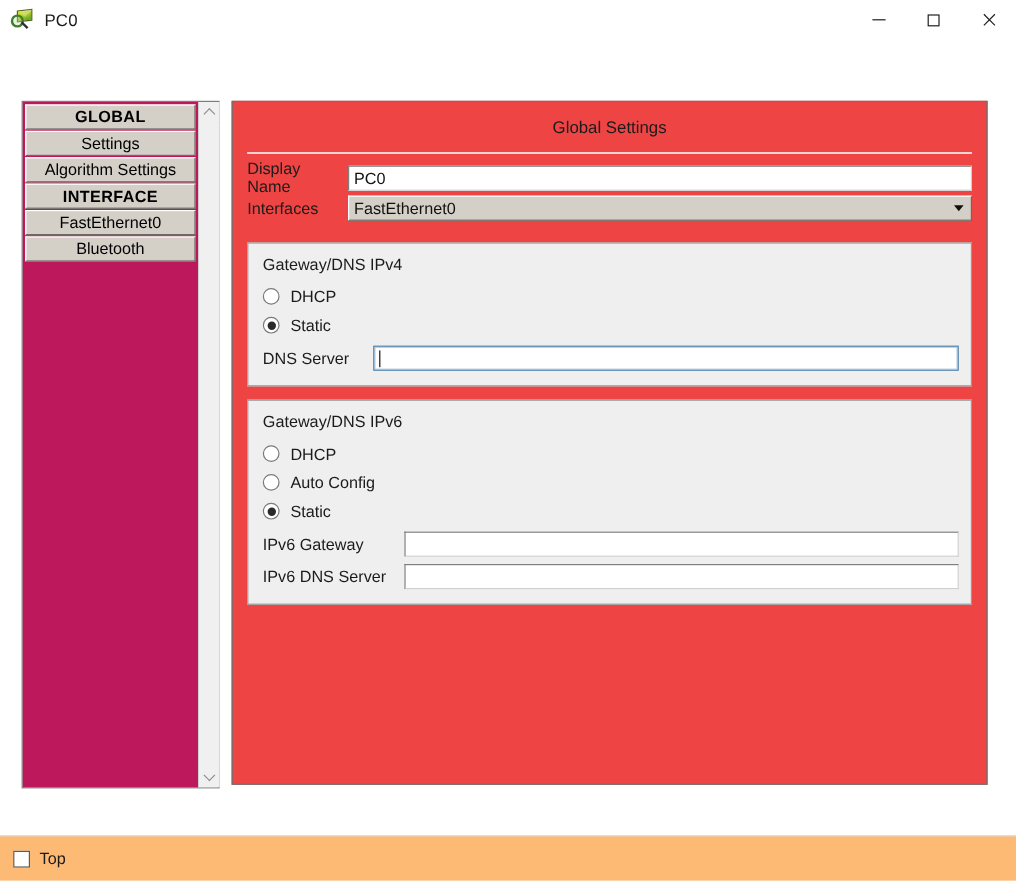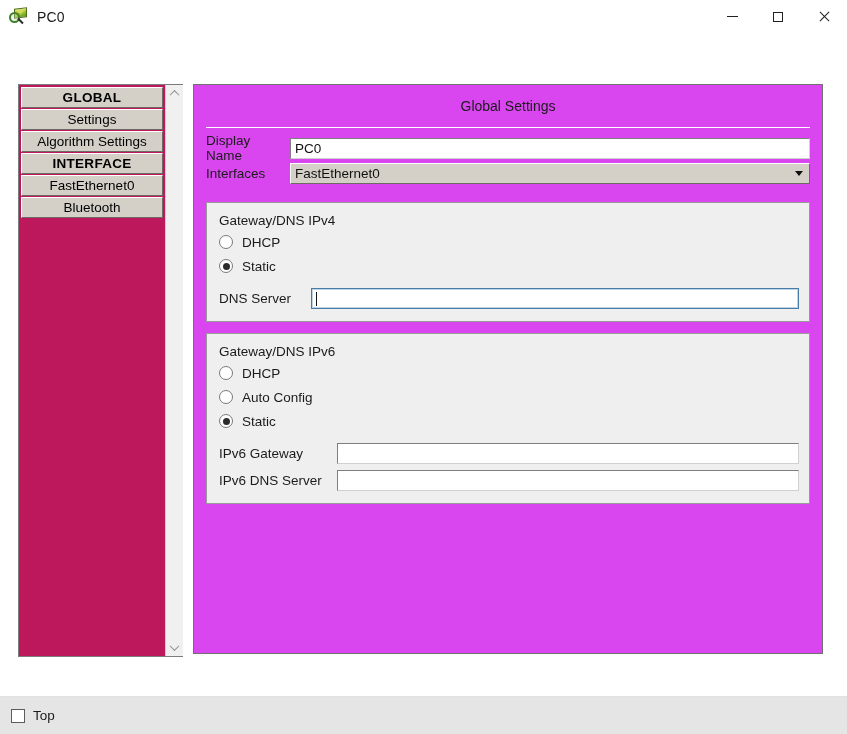--- a/index.html
+++ b/index.html
@@ -161,21 +161,21 @@
   .sb-arrow.down .chev { transform: rotate(-135deg) translate(1px,1px); }
   .sb-track {
     position: absolute; left: 0; top: 17px; bottom: 17px;
     width: 17px; background: #f0f0f0;
   }
 
   
   .panel {
     position: absolute; left: 193px; top: 13px;
     width: 630px; height: 570px;
-    background: #d946ef;
+    background: #ef4444;
     border: 1px solid #707070;
   }
   .panel-title {
     width: 100%; height: 42px;
     display: flex; align-items: center; justify-content: center;
     font-size: 14px; color: #1b1b1b;
   }
   .panel-sep {
     margin: 0 12px;
     height: 1px;
@@ -225,21 +225,21 @@
     margin: 11px 12px 0 12px;
     background: #efefef;
     border: 1px solid #9a9a9a;
     padding: 10px 10px 11px 10px;
   }
   .group-title {
     font-size: 13.5px; color: #1b1b1b;
     margin-bottom: 7px; margin-left: 2px;
   }
   .radio-row {
-    display: flex; align-items: flex-start;
+    display: flex; align-items: center;
     height: 24px; margin-left: 2px;
   }
   .radio {
     width: 14px; height: 14px;
     border-radius: 50%;
     background: #ffffff;
     border: 1.4px solid #7a7a7a;
     margin-right: 9px;
     position: relative;
     flex: 0 0 auto;
@@ -279,21 +279,21 @@
     width: 1px; height: 14px;
     background: #141414;
   }
   .w84 { width: 84px; }
   .w110 { width: 110px; }
 
   
   .footer {
     position: absolute; left: 0; top: 696px;
     width: 847px; height: 38px;
-    background: #e5e5e5;
+    background: #fdba74;
     border-top: 1px solid #e2e2e2;
     display: flex; align-items: center;
     padding-left: 11px;
   }
   .chk {
     width: 14px; height: 14px;
     background: #ffffff;
     border: 1px solid #5c5c5c;
     margin-right: 8px;
     flex: 0 0 auto;

